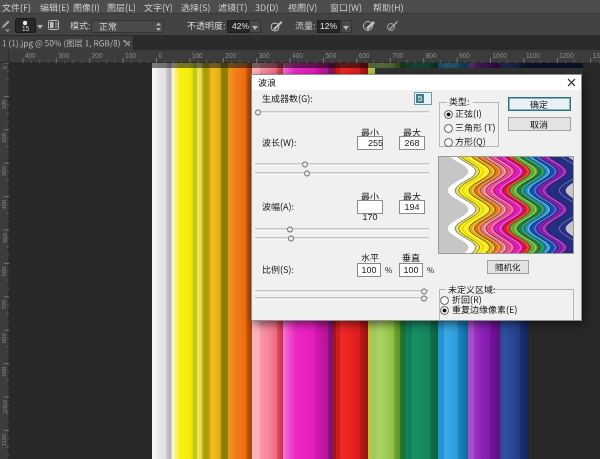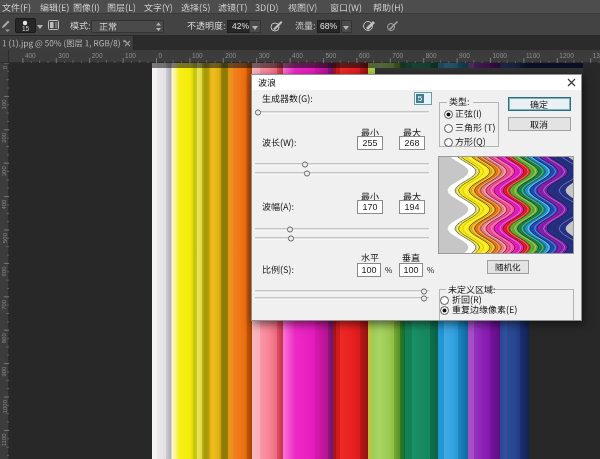--- a/index.html
+++ b/index.html
@@ -78,21 +78,21 @@
       <path d="M1 1 L7 1 L4 5 Z" fill="#b5b5b5"></path>
     </svg>
     <svg class="abs" style="left:269px;top:19px" width="15" height="14">
       <circle cx="6" cy="8" r="4" fill="none" stroke="#c0c0c0" stroke-width="1"></circle>
       <path d="M4 10 L12 2 L13.5 3.5 L6 11 Z" fill="#c0c0c0"></path>
     </svg>
     <svg style="position:absolute;left:295.0px;top:20.0px;overflow:visible" width="23" height="12" viewBox="0 -9.0 23 12">
       <path d="M5.2 -3.2V0.3H5.8V-3.2ZM3.6 -3.3V-2.3C3.6 -1.5 3.5 -0.5 2.4 0.3C2.5 0.4 2.8 0.6 2.9 0.7C4.1 -0.2 4.2 -1.3 4.2 -2.3V-3.3ZM6.8 -3.3V-0.4C6.8 0.1 6.8 0.3 7.0 0.4C7.1 0.5 7.3 0.6 7.5 0.6C7.6 0.6 7.8 0.6 7.9 0.6C8.1 0.6 8.2 0.5 8.3 0.5C8.5 0.4 8.5 0.3 8.6 0.1C8.6 -0.0 8.7 -0.5 8.7 -0.9C8.5 -1.0 8.3 -1.1 8.2 -1.2C8.2 -0.7 8.2 -0.4 8.2 -0.3C8.1 -0.1 8.1 -0.1 8.1 -0.0C8.0 0.0 8.0 0.0 7.9 0.0C7.8 0.0 7.7 0.0 7.6 0.0C7.6 0.0 7.5 0.0 7.5 -0.0C7.4 -0.1 7.4 -0.2 7.4 -0.3V-3.3ZM0.8 -7.0C1.3 -6.6 2.0 -6.2 2.3 -5.8L2.7 -6.3C2.4 -6.7 1.7 -7.1 1.2 -7.4ZM0.4 -4.5C0.9 -4.2 1.6 -3.8 2.0 -3.5L2.4 -4.0C2.0 -4.4 1.3 -4.8 0.7 -5.0ZM0.6 0.1 1.2 0.6C1.7 -0.2 2.3 -1.4 2.8 -2.3L2.3 -2.8C1.8 -1.7 1.1 -0.5 0.6 0.1ZM5.0 -7.4C5.2 -7.1 5.3 -6.7 5.4 -6.4H2.9V-5.8H4.6C4.3 -5.3 3.7 -4.7 3.6 -4.5C3.4 -4.3 3.1 -4.3 3.0 -4.2C3.0 -4.1 3.1 -3.8 3.1 -3.6C3.4 -3.7 3.8 -3.7 7.5 -4.0C7.7 -3.7 7.9 -3.5 8.0 -3.3L8.5 -3.7C8.2 -4.2 7.5 -5.0 6.9 -5.6L6.4 -5.3C6.6 -5.1 6.9 -4.8 7.1 -4.5L4.3 -4.4C4.6 -4.8 5.1 -5.3 5.4 -5.8H8.5V-6.4H6.1C6.0 -6.7 5.8 -7.2 5.6 -7.6Z M11.2 -6.0H15.7V-5.5H11.2ZM11.2 -6.9H15.7V-6.4H11.2ZM10.6 -7.3V-5.1H16.4V-7.3ZM9.5 -4.7V-4.2H17.5V-4.7ZM11.1 -2.5H13.2V-1.9H11.1ZM13.8 -2.5H16.0V-1.9H13.8ZM11.1 -3.4H13.2V-2.9H11.1ZM13.8 -3.4H16.0V-2.9H13.8ZM9.4 -0.0V0.5H17.6V-0.0H13.8V-0.5H16.9V-1.0H13.8V-1.5H16.7V-3.8H10.4V-1.5H13.2V-1.0H10.2V-0.5H13.2V-0.0Z M19.3 -3.5C19.6 -3.5 19.8 -3.8 19.8 -4.1C19.8 -4.5 19.6 -4.8 19.3 -4.8C18.9 -4.8 18.7 -4.5 18.7 -4.1C18.7 -3.8 18.9 -3.5 19.3 -3.5ZM19.3 0.1C19.6 0.1 19.8 -0.1 19.8 -0.5C19.8 -0.9 19.6 -1.1 19.3 -1.1C18.9 -1.1 18.7 -0.9 18.7 -0.5C18.7 -0.1 18.9 0.1 19.3 0.1Z" fill="#d5d5d5"></path>
     </svg>
     <div class="abs" style="left:317px;top:20px;width:23px;height:13px;background:#272727;border:1px solid #1e1e1e"></div>
-    <div class="abs" style="left:317px;top:21px;width:23px;text-align:center;font-size:8.5px;color:#e0e0e0">68%</div>
+    <div class="abs" style="left:317px;top:21px;width:23px;text-align:center;font-size:8.5px;color:#e0e0e0">12%</div>
     <div class="abs" style="left:341px;top:20px;width:11px;height:13px;background:#4a4a4a;border:1px solid #333"></div>
     <svg class="abs" style="left:342px;top:25px" width="8" height="6">
       <path d="M1 1 L7 1 L4 5 Z" fill="#b5b5b5"></path>
     </svg>
     <svg class="abs" style="left:361px;top:19px" width="15" height="14">
       <circle cx="7" cy="7" r="4.5" fill="none" stroke="#c0c0c0" stroke-width="1"></circle>
       <path d="M5 9 L12 2 L14 4 L7 11 Z" fill="#c0c0c0"></path>
     </svg>
     <svg class="abs" style="left:385px;top:19px" width="15" height="14">
       <circle cx="6" cy="8" r="3.5" fill="none" stroke="#a8a8a8" stroke-width="1"></circle>
@@ -288,21 +288,21 @@
     <svg style="position:absolute;left:361.0px;top:127.0px;overflow:visible" width="20" height="12" viewBox="0 -9.0 20 12">
       <path d="M2.2 -5.7H6.8V-5.1H2.2ZM2.2 -6.8H6.8V-6.2H2.2ZM1.6 -7.3V-4.6H7.5V-7.3ZM3.6 -3.5V-2.9H1.9V-3.5ZM0.4 -0.4 0.5 0.2 3.6 -0.2V0.7H4.2V-0.2L4.7 -0.3V-0.8L4.2 -0.8V-3.5H8.5V-4.1H0.4V-3.5H1.3V-0.5ZM4.6 -3.0V-2.4H5.1L4.9 -2.4C5.2 -1.7 5.6 -1.1 6.0 -0.6C5.5 -0.3 5.0 0.0 4.4 0.2C4.5 0.3 4.7 0.5 4.8 0.7C5.4 0.5 6.0 0.2 6.5 -0.2C7.0 0.2 7.6 0.5 8.3 0.7C8.4 0.5 8.5 0.3 8.7 0.2C8.0 0.0 7.4 -0.3 6.9 -0.6C7.5 -1.2 8.0 -1.9 8.3 -2.8L7.9 -3.0L7.8 -3.0ZM5.5 -2.4H7.5C7.3 -1.9 6.9 -1.4 6.5 -1.0C6.1 -1.4 5.8 -1.9 5.5 -2.4ZM3.6 -2.4V-1.8H1.9V-2.4ZM3.6 -1.3V-0.7L1.9 -0.5V-1.3Z M13.2 -7.4V-0.2C13.2 -0.0 13.1 0.0 12.9 0.0C12.7 0.0 12.1 0.0 11.4 0.0C11.5 0.2 11.7 0.5 11.7 0.7C12.6 0.7 13.1 0.7 13.4 0.6C13.8 0.5 13.9 0.3 13.9 -0.2V-7.4ZM15.3 -5.1C16.1 -3.8 16.8 -2.2 17.1 -1.1L17.8 -1.4C17.5 -2.5 16.8 -4.1 16.0 -5.4ZM10.8 -5.3C10.6 -4.1 10.1 -2.6 9.3 -1.6C9.5 -1.5 9.8 -1.4 9.9 -1.2C10.7 -2.2 11.3 -3.9 11.6 -5.2Z" fill="#1a1a1a"></path>
     </svg>
     <svg style="position:absolute;left:403.0px;top:127.0px;overflow:visible" width="20" height="12" viewBox="0 -9.0 20 12">
       <path d="M2.2 -5.7H6.8V-5.1H2.2ZM2.2 -6.8H6.8V-6.2H2.2ZM1.6 -7.3V-4.6H7.5V-7.3ZM3.6 -3.5V-2.9H1.9V-3.5ZM0.4 -0.4 0.5 0.2 3.6 -0.2V0.7H4.2V-0.2L4.7 -0.3V-0.8L4.2 -0.8V-3.5H8.5V-4.1H0.4V-3.5H1.3V-0.5ZM4.6 -3.0V-2.4H5.1L4.9 -2.4C5.2 -1.7 5.6 -1.1 6.0 -0.6C5.5 -0.3 5.0 0.0 4.4 0.2C4.5 0.3 4.7 0.5 4.8 0.7C5.4 0.5 6.0 0.2 6.5 -0.2C7.0 0.2 7.6 0.5 8.3 0.7C8.4 0.5 8.5 0.3 8.7 0.2C8.0 0.0 7.4 -0.3 6.9 -0.6C7.5 -1.2 8.0 -1.9 8.3 -2.8L7.9 -3.0L7.8 -3.0ZM5.5 -2.4H7.5C7.3 -1.9 6.9 -1.4 6.5 -1.0C6.1 -1.4 5.8 -1.9 5.5 -2.4ZM3.6 -2.4V-1.8H1.9V-2.4ZM3.6 -1.3V-0.7L1.9 -0.5V-1.3Z M13.1 -7.6C13.1 -6.8 13.1 -5.9 13.0 -5.0H9.6V-4.3H12.9C12.5 -2.6 11.6 -0.8 9.4 0.1C9.6 0.3 9.8 0.5 9.9 0.7C12.1 -0.3 13.1 -2.0 13.5 -3.8C14.2 -1.7 15.4 -0.1 17.1 0.7C17.2 0.5 17.5 0.2 17.6 0.1C15.9 -0.7 14.7 -2.3 14.1 -4.3H17.5V-5.0H13.7C13.9 -5.9 13.9 -6.8 13.9 -7.6Z" fill="#1a1a1a"></path>
     </svg>
     <svg style="position:absolute;left:262.0px;top:137.0px;overflow:visible" width="36" height="12" viewBox="0 -9.0 36 12">
       <path d="M0.8 -7.0C1.4 -6.7 2.0 -6.3 2.4 -6.0L2.8 -6.5C2.4 -6.8 1.7 -7.2 1.2 -7.5ZM0.3 -4.6C0.9 -4.3 1.6 -3.9 1.9 -3.6L2.3 -4.1C2.0 -4.4 1.3 -4.8 0.7 -5.1ZM0.6 0.2 1.2 0.6C1.6 -0.2 2.2 -1.4 2.6 -2.3L2.0 -2.7C1.6 -1.7 1.0 -0.5 0.6 0.2ZM5.4 -5.6V-4.0H3.8V-5.6ZM3.2 -6.3V-4.0C3.2 -2.7 3.1 -0.9 2.1 0.4C2.3 0.4 2.5 0.6 2.7 0.7C3.6 -0.4 3.8 -2.1 3.8 -3.4H4.1C4.4 -2.5 4.9 -1.7 5.5 -1.0C4.9 -0.5 4.1 -0.1 3.3 0.2C3.5 0.3 3.7 0.6 3.8 0.7C4.6 0.4 5.3 0.0 6.0 -0.5C6.6 0.0 7.4 0.4 8.3 0.7C8.4 0.5 8.5 0.3 8.7 0.1C7.8 -0.1 7.1 -0.5 6.4 -1.0C7.1 -1.7 7.7 -2.7 8.0 -3.9L7.6 -4.1L7.4 -4.0H6.0V-5.6H7.7C7.6 -5.2 7.4 -4.8 7.3 -4.5L7.8 -4.3C8.1 -4.8 8.4 -5.5 8.6 -6.2L8.1 -6.3L8.0 -6.3H6.0V-7.6H5.4V-6.3ZM4.7 -3.4H7.1C6.9 -2.6 6.5 -2.0 6.0 -1.4C5.4 -2.0 5.0 -2.7 4.7 -3.4Z M15.9 -7.4C15.1 -6.4 13.8 -5.6 12.6 -5.0C12.7 -4.9 13.0 -4.7 13.1 -4.5C14.3 -5.1 15.7 -6.0 16.6 -7.1ZM9.5 -4.0V-3.4H11.2V-0.5C11.2 -0.1 11.0 0.0 10.9 0.1C11.0 0.2 11.1 0.5 11.1 0.7C11.4 0.5 11.7 0.4 14.2 -0.2C14.1 -0.4 14.1 -0.7 14.1 -0.9L11.9 -0.3V-3.4H13.3C14.1 -1.5 15.4 -0.2 17.2 0.5C17.3 0.3 17.5 -0.0 17.7 -0.2C16.0 -0.7 14.7 -1.8 14.0 -3.4H17.5V-4.0H11.9V-7.5H11.2V-4.0Z M20.2 1.8 20.7 1.5C19.9 0.3 19.5 -1.3 19.5 -2.8C19.5 -4.3 19.9 -5.8 20.7 -7.1L20.2 -7.4C19.3 -6.0 18.8 -4.6 18.8 -2.8C18.8 -1.0 19.3 0.4 20.2 1.8Z M22.7 0.0H23.7L24.6 -4.0C24.8 -4.5 24.9 -5.0 25.0 -5.5H25.0C25.1 -5.0 25.2 -4.5 25.3 -4.0L26.3 0.0H27.3L28.7 -6.6H27.9L27.2 -3.0C27.1 -2.3 27.0 -1.6 26.8 -0.9H26.8C26.6 -1.6 26.5 -2.3 26.3 -3.0L25.4 -6.6H24.6L23.7 -3.0C23.6 -2.3 23.4 -1.6 23.3 -0.9H23.2C23.1 -1.6 23.0 -2.3 22.8 -3.0L22.1 -6.6H21.3Z M29.8 1.8C30.7 0.4 31.2 -1.0 31.2 -2.8C31.2 -4.6 30.7 -6.0 29.8 -7.4L29.3 -7.1C30.1 -5.8 30.5 -4.3 30.5 -2.8C30.5 -1.3 30.1 0.3 29.3 1.5Z M33.2 -3.5C33.6 -3.5 33.8 -3.8 33.8 -4.1C33.8 -4.5 33.6 -4.8 33.2 -4.8C32.9 -4.8 32.6 -4.5 32.6 -4.1C32.6 -3.8 32.9 -3.5 33.2 -3.5ZM33.2 0.1C33.6 0.1 33.8 -0.1 33.8 -0.5C33.8 -0.9 33.6 -1.1 33.2 -1.1C32.9 -1.1 32.6 -0.9 32.6 -0.5C32.6 -0.1 32.9 0.1 33.2 0.1Z" fill="#1a1a1a"></path>
     </svg>
     <div class="abs" style="left:357px;top:136px;width:26px;height:14px;background:#ffffff;border:1px solid #8a8a8a"></div>
-    <div class="abs" style="left:357px;top:138px;width:26px;text-align:center;font-size:9px;line-height:11px;color:#1a1a1a;font-family:'Liberation Sans'">255</div>
+    <div class="abs" style="left:357px;top:138px;width:26px;text-align:right;font-size:9px;line-height:11px;color:#1a1a1a;font-family:'Liberation Sans'">255</div>
     <div class="abs" style="left:399px;top:136px;width:26px;height:14px;background:#ffffff;border:1px solid #8a8a8a"></div>
     <div class="abs" style="left:399px;top:138px;width:26px;text-align:center;font-size:9px;line-height:11px;color:#1a1a1a;font-family:Liberation Sans, sans-serif">268</div>
     <svg class="abs" style="left:255px;top:160px;overflow:visible" width="174" height="9">
       <line x1="0" y1="4" x2="174" y2="4" stroke="#9a9a9a"></line>
       <line x1="0" y1="5" x2="174" y2="5" stroke="#ffffff"></line>
       <circle cx="50" cy="4.5" r="2.6" fill="#ececec" stroke="#6a6a6a"></circle>
     </svg>
     <svg class="abs" style="left:255px;top:169px;overflow:visible" width="174" height="9">
       <line x1="0" y1="4" x2="174" y2="4" stroke="#9a9a9a"></line>
       <line x1="0" y1="5" x2="174" y2="5" stroke="#ffffff"></line>
@@ -311,21 +311,21 @@
     <svg style="position:absolute;left:361.0px;top:191.0px;overflow:visible" width="20" height="12" viewBox="0 -9.0 20 12">
       <path d="M2.2 -5.7H6.8V-5.1H2.2ZM2.2 -6.8H6.8V-6.2H2.2ZM1.6 -7.3V-4.6H7.5V-7.3ZM3.6 -3.5V-2.9H1.9V-3.5ZM0.4 -0.4 0.5 0.2 3.6 -0.2V0.7H4.2V-0.2L4.7 -0.3V-0.8L4.2 -0.8V-3.5H8.5V-4.1H0.4V-3.5H1.3V-0.5ZM4.6 -3.0V-2.4H5.1L4.9 -2.4C5.2 -1.7 5.6 -1.1 6.0 -0.6C5.5 -0.3 5.0 0.0 4.4 0.2C4.5 0.3 4.7 0.5 4.8 0.7C5.4 0.5 6.0 0.2 6.5 -0.2C7.0 0.2 7.6 0.5 8.3 0.7C8.4 0.5 8.5 0.3 8.7 0.2C8.0 0.0 7.4 -0.3 6.9 -0.6C7.5 -1.2 8.0 -1.9 8.3 -2.8L7.9 -3.0L7.8 -3.0ZM5.5 -2.4H7.5C7.3 -1.9 6.9 -1.4 6.5 -1.0C6.1 -1.4 5.8 -1.9 5.5 -2.4ZM3.6 -2.4V-1.8H1.9V-2.4ZM3.6 -1.3V-0.7L1.9 -0.5V-1.3Z M13.2 -7.4V-0.2C13.2 -0.0 13.1 0.0 12.9 0.0C12.7 0.0 12.1 0.0 11.4 0.0C11.5 0.2 11.7 0.5 11.7 0.7C12.6 0.7 13.1 0.7 13.4 0.6C13.8 0.5 13.9 0.3 13.9 -0.2V-7.4ZM15.3 -5.1C16.1 -3.8 16.8 -2.2 17.1 -1.1L17.8 -1.4C17.5 -2.5 16.8 -4.1 16.0 -5.4ZM10.8 -5.3C10.6 -4.1 10.1 -2.6 9.3 -1.6C9.5 -1.5 9.8 -1.4 9.9 -1.2C10.7 -2.2 11.3 -3.9 11.6 -5.2Z" fill="#1a1a1a"></path>
     </svg>
     <svg style="position:absolute;left:403.0px;top:191.0px;overflow:visible" width="20" height="12" viewBox="0 -9.0 20 12">
       <path d="M2.2 -5.7H6.8V-5.1H2.2ZM2.2 -6.8H6.8V-6.2H2.2ZM1.6 -7.3V-4.6H7.5V-7.3ZM3.6 -3.5V-2.9H1.9V-3.5ZM0.4 -0.4 0.5 0.2 3.6 -0.2V0.7H4.2V-0.2L4.7 -0.3V-0.8L4.2 -0.8V-3.5H8.5V-4.1H0.4V-3.5H1.3V-0.5ZM4.6 -3.0V-2.4H5.1L4.9 -2.4C5.2 -1.7 5.6 -1.1 6.0 -0.6C5.5 -0.3 5.0 0.0 4.4 0.2C4.5 0.3 4.7 0.5 4.8 0.7C5.4 0.5 6.0 0.2 6.5 -0.2C7.0 0.2 7.6 0.5 8.3 0.7C8.4 0.5 8.5 0.3 8.7 0.2C8.0 0.0 7.4 -0.3 6.9 -0.6C7.5 -1.2 8.0 -1.9 8.3 -2.8L7.9 -3.0L7.8 -3.0ZM5.5 -2.4H7.5C7.3 -1.9 6.9 -1.4 6.5 -1.0C6.1 -1.4 5.8 -1.9 5.5 -2.4ZM3.6 -2.4V-1.8H1.9V-2.4ZM3.6 -1.3V-0.7L1.9 -0.5V-1.3Z M13.1 -7.6C13.1 -6.8 13.1 -5.9 13.0 -5.0H9.6V-4.3H12.9C12.5 -2.6 11.6 -0.8 9.4 0.1C9.6 0.3 9.8 0.5 9.9 0.7C12.1 -0.3 13.1 -2.0 13.5 -3.8C14.2 -1.7 15.4 -0.1 17.1 0.7C17.2 0.5 17.5 0.2 17.6 0.1C15.9 -0.7 14.7 -2.3 14.1 -4.3H17.5V-5.0H13.7C13.9 -5.9 13.9 -6.8 13.9 -7.6Z" fill="#1a1a1a"></path>
     </svg>
     <svg style="position:absolute;left:262.0px;top:201.0px;overflow:visible" width="34" height="12" viewBox="0 -9.0 34 12">
       <path d="M0.8 -7.0C1.4 -6.7 2.0 -6.3 2.4 -6.0L2.8 -6.5C2.4 -6.8 1.7 -7.2 1.2 -7.5ZM0.3 -4.6C0.9 -4.3 1.6 -3.9 1.9 -3.6L2.3 -4.1C2.0 -4.4 1.3 -4.8 0.7 -5.1ZM0.6 0.2 1.2 0.6C1.6 -0.2 2.2 -1.4 2.6 -2.3L2.0 -2.7C1.6 -1.7 1.0 -0.5 0.6 0.2ZM5.4 -5.6V-4.0H3.8V-5.6ZM3.2 -6.3V-4.0C3.2 -2.7 3.1 -0.9 2.1 0.4C2.3 0.4 2.5 0.6 2.7 0.7C3.6 -0.4 3.8 -2.1 3.8 -3.4H4.1C4.4 -2.5 4.9 -1.7 5.5 -1.0C4.9 -0.5 4.1 -0.1 3.3 0.2C3.5 0.3 3.7 0.6 3.8 0.7C4.6 0.4 5.3 0.0 6.0 -0.5C6.6 0.0 7.4 0.4 8.3 0.7C8.4 0.5 8.5 0.3 8.7 0.1C7.8 -0.1 7.1 -0.5 6.4 -1.0C7.1 -1.7 7.7 -2.7 8.0 -3.9L7.6 -4.1L7.4 -4.0H6.0V-5.6H7.7C7.6 -5.2 7.4 -4.8 7.3 -4.5L7.8 -4.3C8.1 -4.8 8.4 -5.5 8.6 -6.2L8.1 -6.3L8.0 -6.3H6.0V-7.6H5.4V-6.3ZM4.7 -3.4H7.1C6.9 -2.6 6.5 -2.0 6.0 -1.4C5.4 -2.0 5.0 -2.7 4.7 -3.4Z M12.9 -7.1V-6.5H17.6V-7.1ZM13.9 -5.4H16.5V-4.3H13.9ZM13.3 -5.9V-3.8H17.1V-5.9ZM9.6 -5.8V-1.1H10.1V-5.2H10.8V0.7H11.4V-5.2H12.1V-1.9C12.1 -1.8 12.0 -1.8 12.0 -1.8C11.9 -1.8 11.7 -1.8 11.5 -1.8C11.6 -1.6 11.7 -1.4 11.7 -1.2C12.0 -1.2 12.2 -1.2 12.4 -1.3C12.5 -1.4 12.6 -1.6 12.6 -1.9V-5.8H11.4V-7.6H10.8V-5.8ZM13.5 -1.1H14.8V-0.1H13.5ZM16.8 -1.1V-0.1H15.4V-1.1ZM13.5 -1.6V-2.5H14.8V-1.6ZM16.8 -1.6H15.4V-2.5H16.8ZM12.9 -3.1V0.7H13.5V0.4H16.8V0.7H17.5V-3.1Z M20.2 1.8 20.7 1.5C19.9 0.3 19.5 -1.3 19.5 -2.8C19.5 -4.3 19.9 -5.8 20.7 -7.1L20.2 -7.4C19.3 -6.0 18.8 -4.6 18.8 -2.8C18.8 -1.0 19.3 0.4 20.2 1.8Z M21.1 0.0H21.9L22.6 -2.0H25.0L25.6 0.0H26.5L24.2 -6.6H23.3ZM22.8 -2.7 23.1 -3.7C23.3 -4.4 23.5 -5.1 23.7 -5.9H23.8C24.0 -5.2 24.2 -4.4 24.4 -3.7L24.8 -2.7Z M27.4 1.8C28.2 0.4 28.7 -1.0 28.7 -2.8C28.7 -4.6 28.2 -6.0 27.4 -7.4L26.9 -7.1C27.7 -5.8 28.1 -4.3 28.1 -2.8C28.1 -1.3 27.7 0.3 26.9 1.5Z M30.8 -3.5C31.1 -3.5 31.4 -3.8 31.4 -4.1C31.4 -4.5 31.1 -4.8 30.8 -4.8C30.5 -4.8 30.2 -4.5 30.2 -4.1C30.2 -3.8 30.5 -3.5 30.8 -3.5ZM30.8 0.1C31.1 0.1 31.4 -0.1 31.4 -0.5C31.4 -0.9 31.1 -1.1 30.8 -1.1C30.5 -1.1 30.2 -0.9 30.2 -0.5C30.2 -0.1 30.5 0.1 30.8 0.1Z" fill="#1a1a1a"></path>
     </svg>
     <div class="abs" style="left:357px;top:200px;width:26px;height:14px;background:#ffffff;border:1px solid #8a8a8a"></div>
-    <div class="abs" style="left:357px;top:202px;width:26px;text-align:center;font-size:9px;line-height:11px;color:#1a1a1a;font-family:'Liberation Sans'">170</div>
+    <div class="abs" style="left:357px;top:212px;width:26px;text-align:center;font-size:9px;line-height:11px;color:#1a1a1a;font-family:'Liberation Sans'">170</div>
     <div class="abs" style="left:399px;top:200px;width:26px;height:14px;background:#ffffff;border:1px solid #8a8a8a"></div>
     <div class="abs" style="left:399px;top:202px;width:26px;text-align:center;font-size:9px;line-height:11px;color:#1a1a1a;font-family:'Liberation Sans'">194</div>
     <svg class="abs" style="left:255px;top:225px;overflow:visible" width="174" height="9">
       <line x1="0" y1="4" x2="174" y2="4" stroke="#9a9a9a"></line>
       <line x1="0" y1="5" x2="174" y2="5" stroke="#ffffff"></line>
       <circle cx="35" cy="4.5" r="2.6" fill="#ececec" stroke="#6a6a6a"></circle>
     </svg>
     <svg class="abs" style="left:255px;top:234px;overflow:visible" width="174" height="9">
       <line x1="0" y1="4" x2="174" y2="4" stroke="#9a9a9a"></line>
       <line x1="0" y1="5" x2="174" y2="5" stroke="#ffffff"></line>

